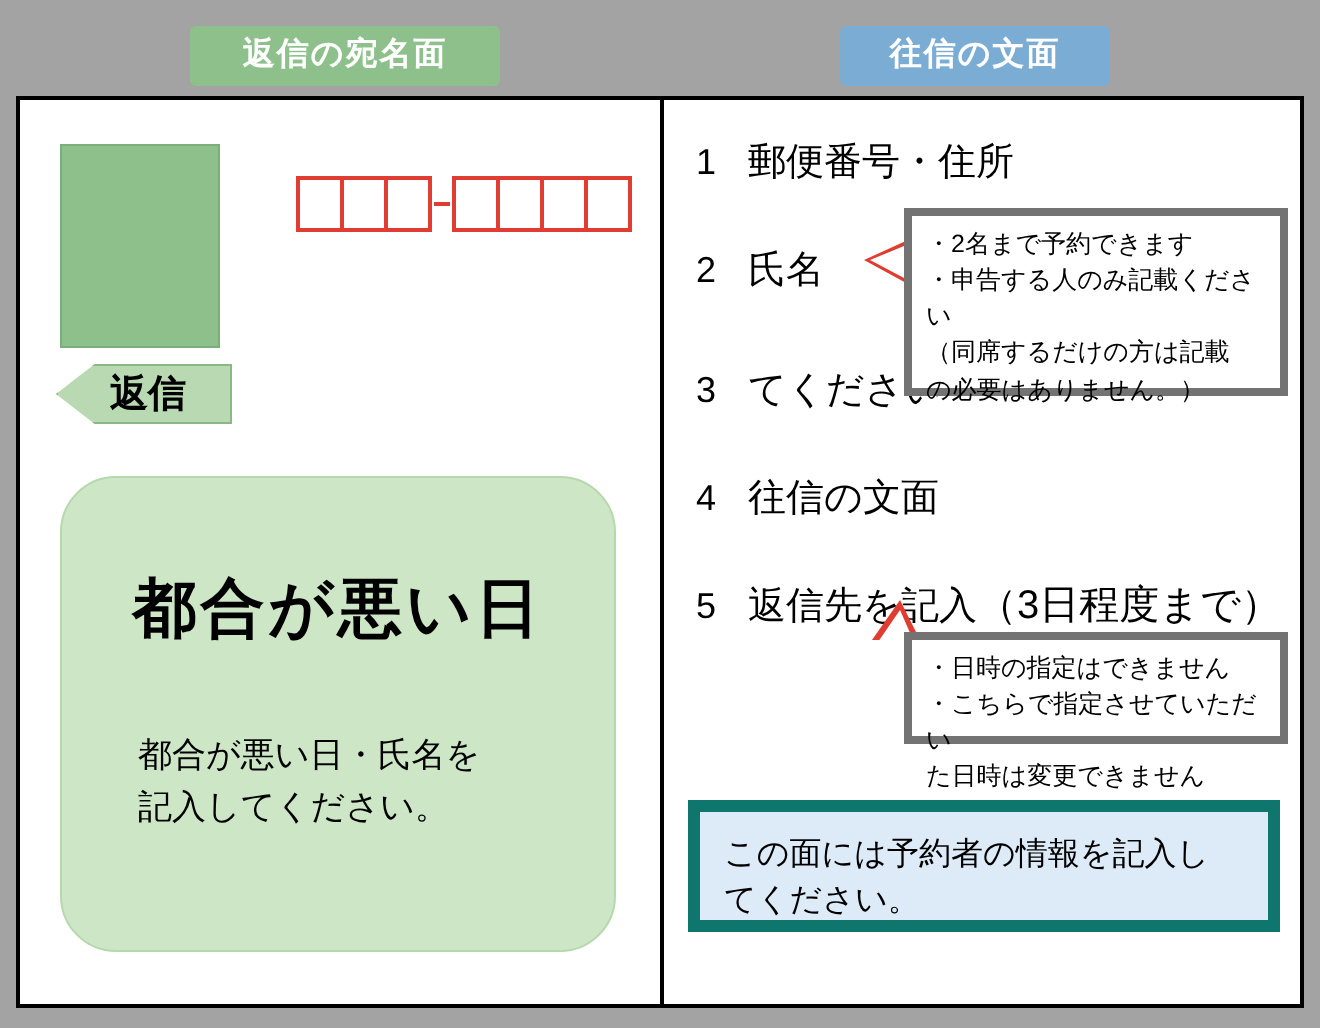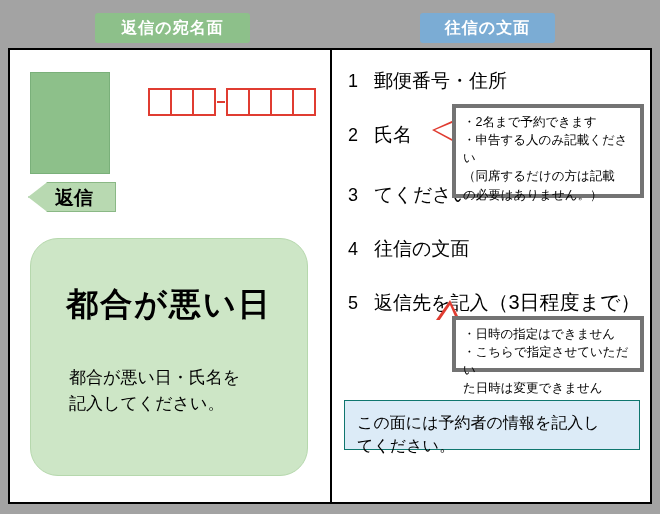--- a/index.html
+++ b/index.html
@@ -232,22 +232,22 @@
     border-right: 7px solid transparent;
     border-bottom: 16px solid #ffffff;
   }
 
   
   .note-box {
     position: absolute;
     left: 344px;
     top: 400px;
     width: 296px;
-    height: 50px;
-    border: 1px solid #0f766e;
+    height: 66px;
+    border: 6px solid #0f766e;
     background: #dcebf7;
     box-sizing: border-box;
     padding: 10px 12px;
     font-size: 16px;
     line-height: 1.45;
     color: #000000;
   }
 </style>
 </head>
 <body>

